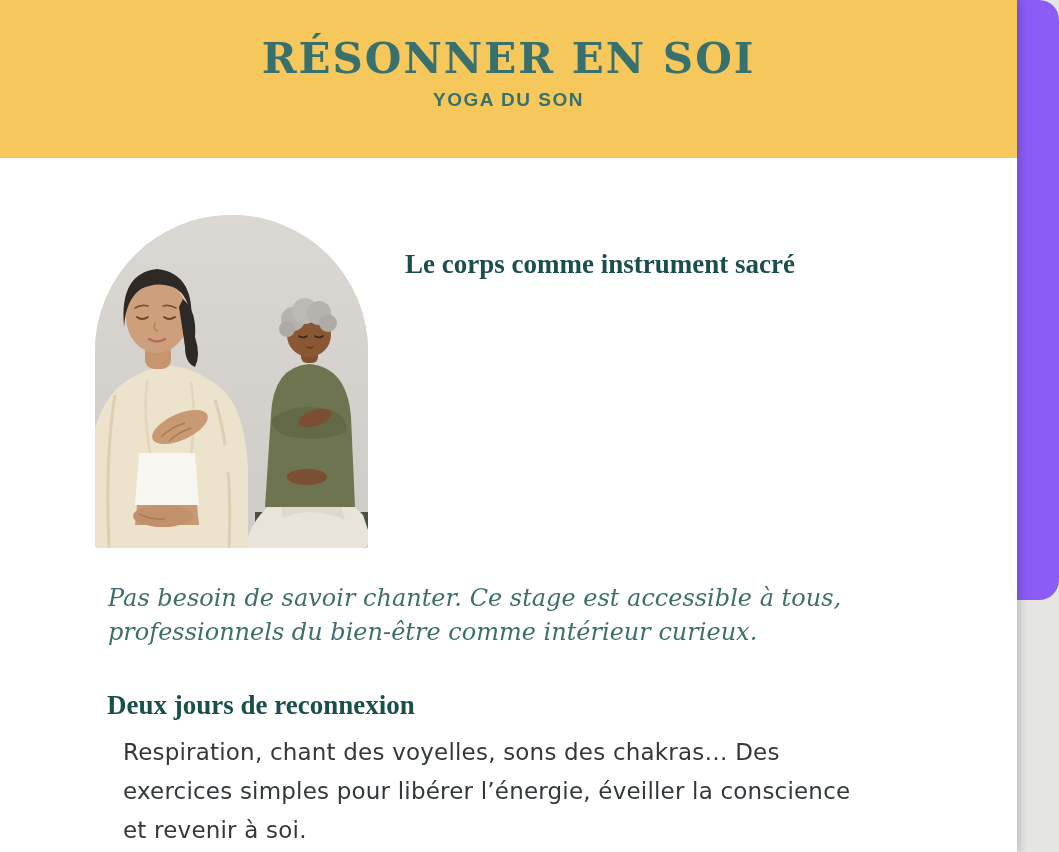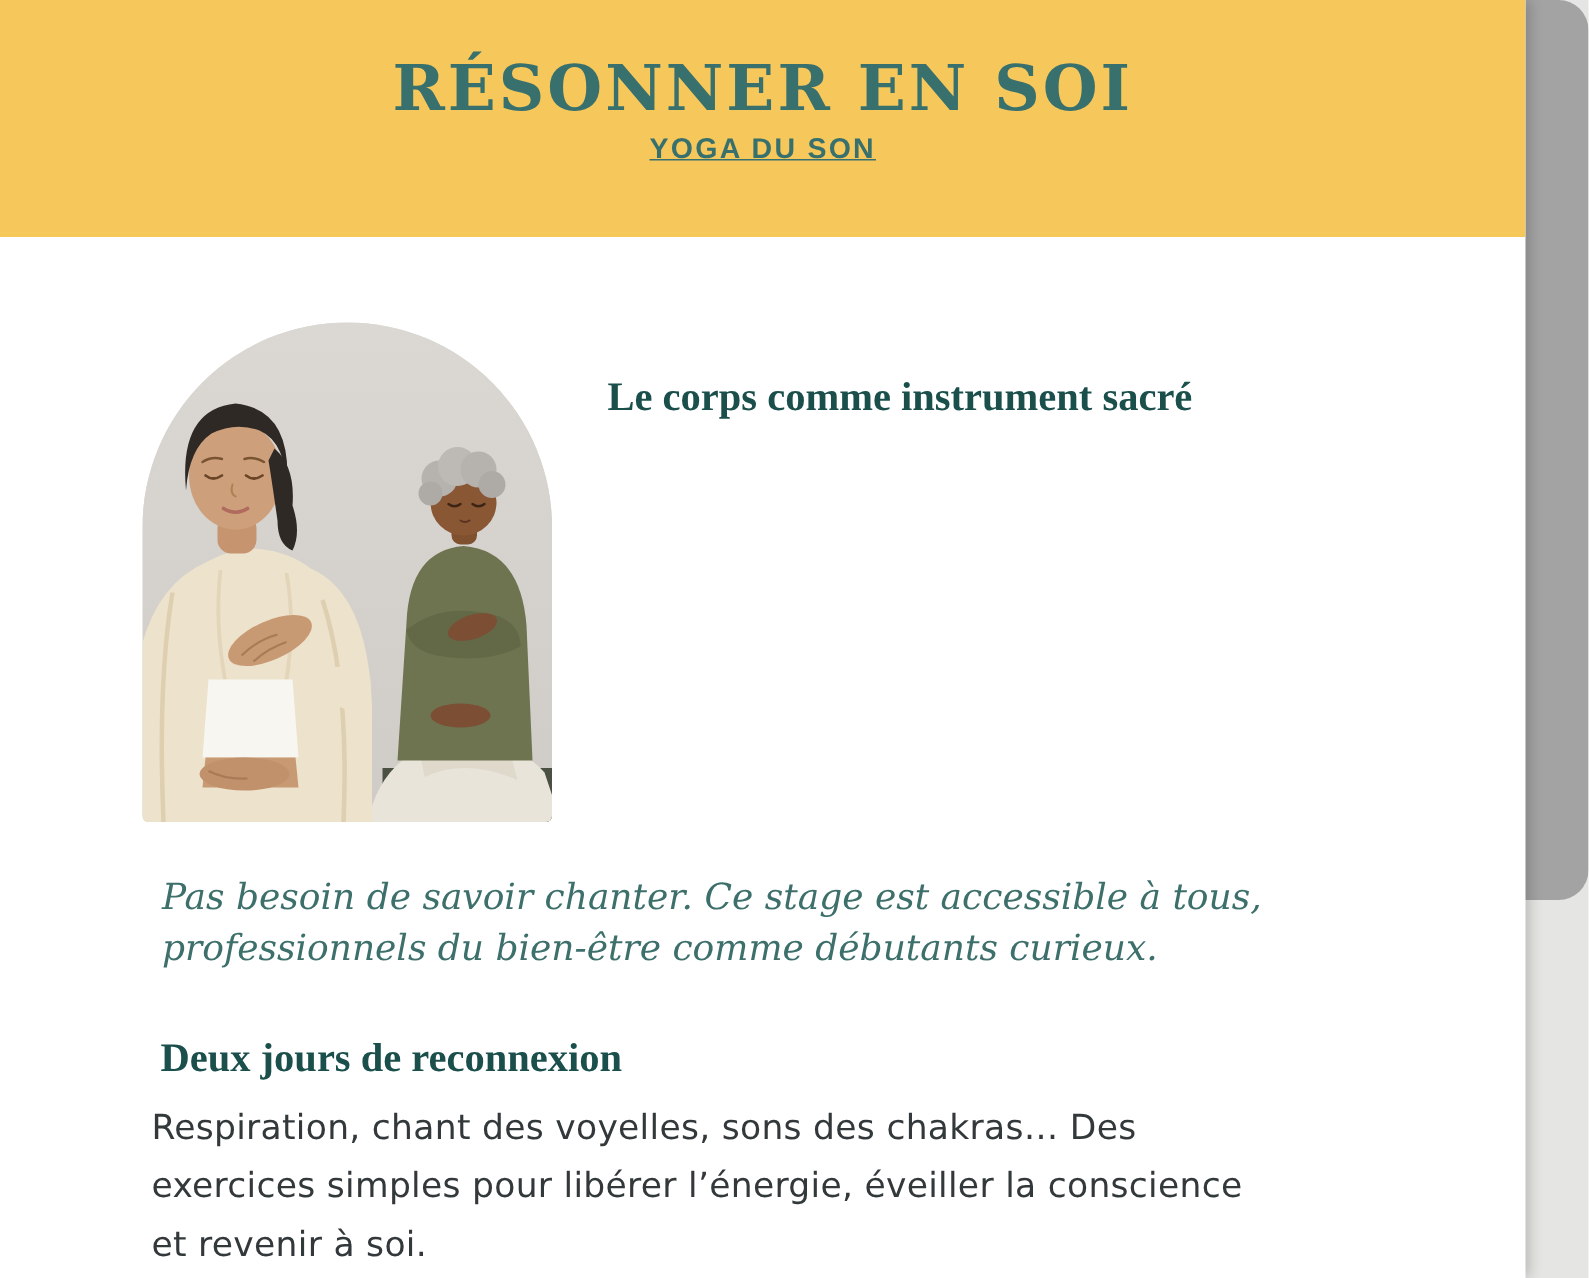--- a/index.html
+++ b/index.html
@@ -4,21 +4,21 @@
 <style>
   * { margin: 0; padding: 0; box-sizing: border-box; }
   html, body { width: 1059px; height: 852px; overflow: hidden; }
   body {
     background: #E5E5E3;
     font-family: "DejaVu Sans", sans-serif;
   }
   .canvas {
     position: relative;
     width: 1059px; height: 600px;
-    background: #a3a3a3;
+    background: #8b5cf6;
     border-radius: 20px;
   }
   .page {
     position: absolute;
     left: 0; top: 0;
     width: 1017px; height: 852px;
     background: #FFFFFF;
     box-shadow: 3px 0 8px rgba(0,0,0,0.18);
     overflow: hidden;
   }
@@ -38,21 +38,20 @@
     letter-spacing: 2px;
     color: #38706E;
   }
   .banner-subtitle {
     margin-top: 7px;
     font-family: "Liberation Sans", sans-serif;
     font-weight: 700;
     font-size: 19px;
     letter-spacing: 1.5px;
     color: #38706E;
-    text-decoration: underline;
   }
   .photo {
     position: absolute;
     left: 95px; top: 215px;
     width: 273px; height: 333px;
     border-radius: 137px 137px 4px 4px;
     overflow: hidden;
     background: #D8D5D0;
   }
   .photo svg { display: block; width: 100%; height: 100%; }
@@ -89,21 +88,21 @@
     color: #3D6F6B;
   }
   .section-heading {
     position: absolute;
     left: 107px; top: 688px;
     font-size: 27px;
     line-height: 34px;
   }
   .section-paragraph {
     position: absolute;
-    left: 101px; top: 733px;
+    left: 123px; top: 733px;
     width: 840px;
     font-size: 23px;
     line-height: 39px;
     letter-spacing: 0.2px;
     color: #33383B;
   }
 </style>
 </head>
 <body>
 
@@ -187,21 +186,21 @@
         <path d="M60 108 q-2 6 2 8" stroke="#B08153" stroke-width="1.4" fill="none" stroke-linecap="round"></path>
         <path d="M54 124 q8 5 16 0" stroke="#B06B5E" stroke-width="2.4" fill="none" stroke-linecap="round"></path>
       </svg>
     </div>
 
     <div class="hero-col">
       <div class="hero-heading h-serif">Le corps comme instrument sacré</div>
     </div>
 
     <div class="quote pre">Pas besoin de savoir chanter. Ce stage est accessible à tous,
-professionnels du bien-être comme débutants curieux.</div>
+professionnels du bien-être comme intérieur curieux.</div>
 
     <div class="section-heading h-serif">Deux jours de reconnexion</div>
     <div class="section-paragraph pre">Respiration, chant des voyelles, sons des chakras… Des
 exercices simples pour libérer l’énergie, éveiller la conscience
 et revenir à soi.</div>
 
   </div>
 </div>
 
 </body></html>

